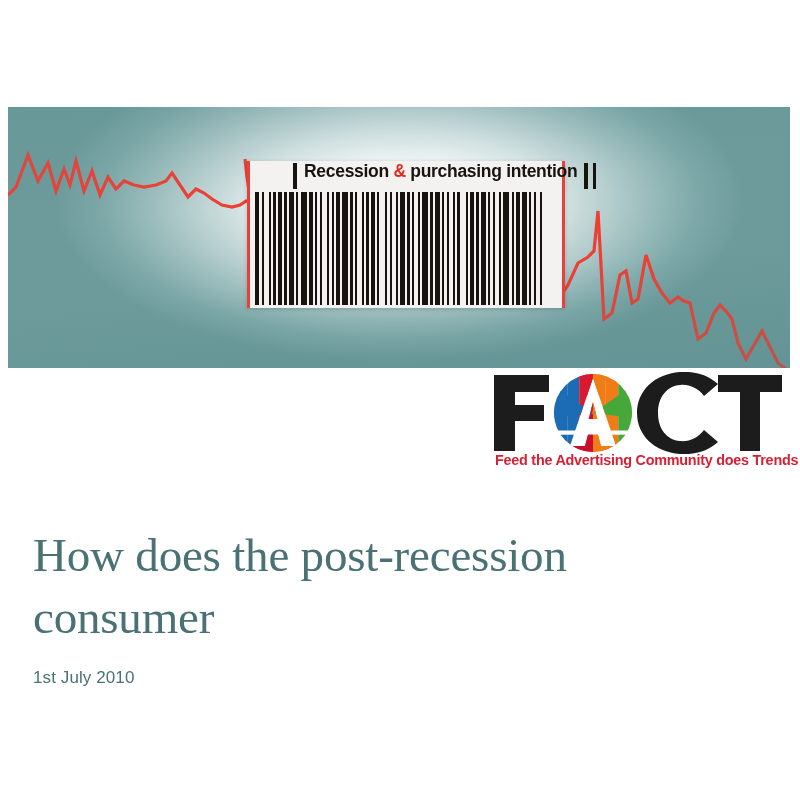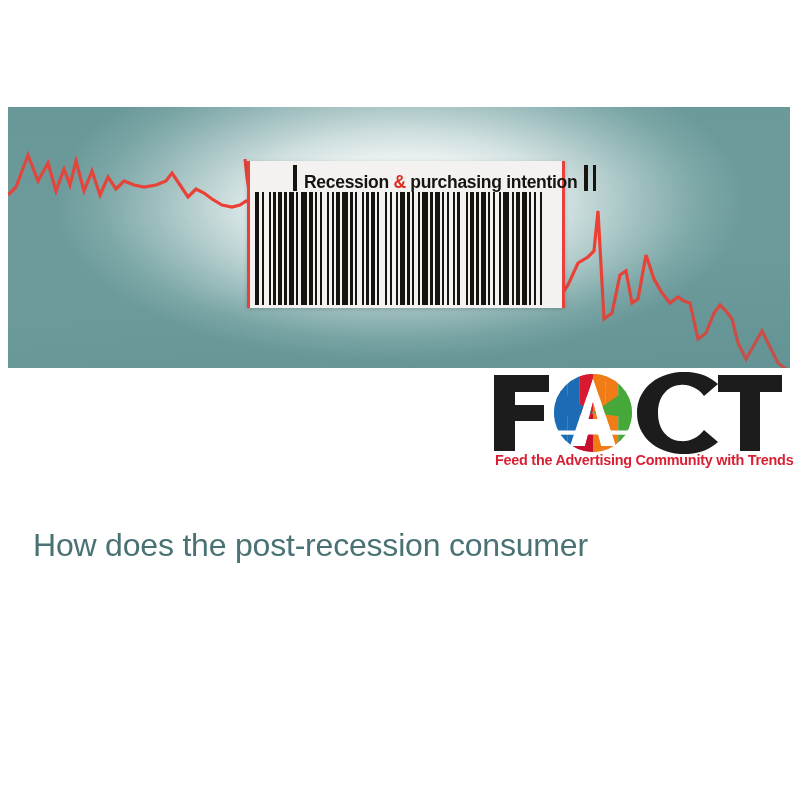--- a/index.html
+++ b/index.html
@@ -74,21 +74,21 @@
   }
   #bc-red-left  { left: 0px; }
   #bc-red-right { right: 0px; }
   #barcode-label {
     position: absolute;
     left: 10px;
     right: 8px;
     top: 2px;
     height: 28px;
     display: flex;
-    align-items: flex-end;
+    align-items: flex-start;
     gap: 5px;
     white-space: nowrap;
     padding-left: 36px;
   }
   .bc-guard {
     display: inline-block;
     width: 4px;
     background: #17130f;
     flex: 0 0 auto;
   }
@@ -149,23 +149,23 @@
   }
 
   
   #title-block {
     position: absolute;
     left: 33px;
     top: 524px;
     width: 720px;
   }
   #slide-title {
-    font-family: Liberation Sans, sans-serif;
+    font-family: Liberation Serif, serif;
     font-weight: 400;
-    font-size: 32px;
+    font-size: 47px;
     line-height: 1.32;
     color: #4a7274;
     letter-spacing: -0.2px;
     margin: 0;
   }
   #slide-date {
     margin-top: 20px;
     font-family: "Liberation Sans", sans-serif;
     font-weight: 400;
     font-size: 17px;
@@ -346,18 +346,19 @@
                                M101,29 L105.6,46.5 H96.4 Z" opacity="0"></path>
     </g>
 
     <path fill="#1c1c1c" d="M194,24 C188,16 179,12 170,13 C157,14 148,25 148,41 C148,57 157,68 170,69
          C179,70 188,66 194,58 L208,70 C198,79 185,83 170,82 C144,80 127,63 127,41
          C127,19 144,2 170,0 C185,-1 198,3 208,12 Z" transform="translate(18,0)"></path>
 
     <path fill="#1c1c1c" d="M226,3 H290 V20 H268 V79 H248 V20 H226 Z"></path>
   </svg>
 
-  <div id="fact-tagline">Feed the Advertising Community with Trends</div>
+  <div id="fact-tagline">Feed the Advertising Community does Trends</div>
 </div>
 
 <div id="title-block">
   <h1 id="slide-title"><span>How does the post-recession consumer</span><br></h1>
+  <div id="slide-date">1st July 2010</div>
 </div>
 
 </body></html>

